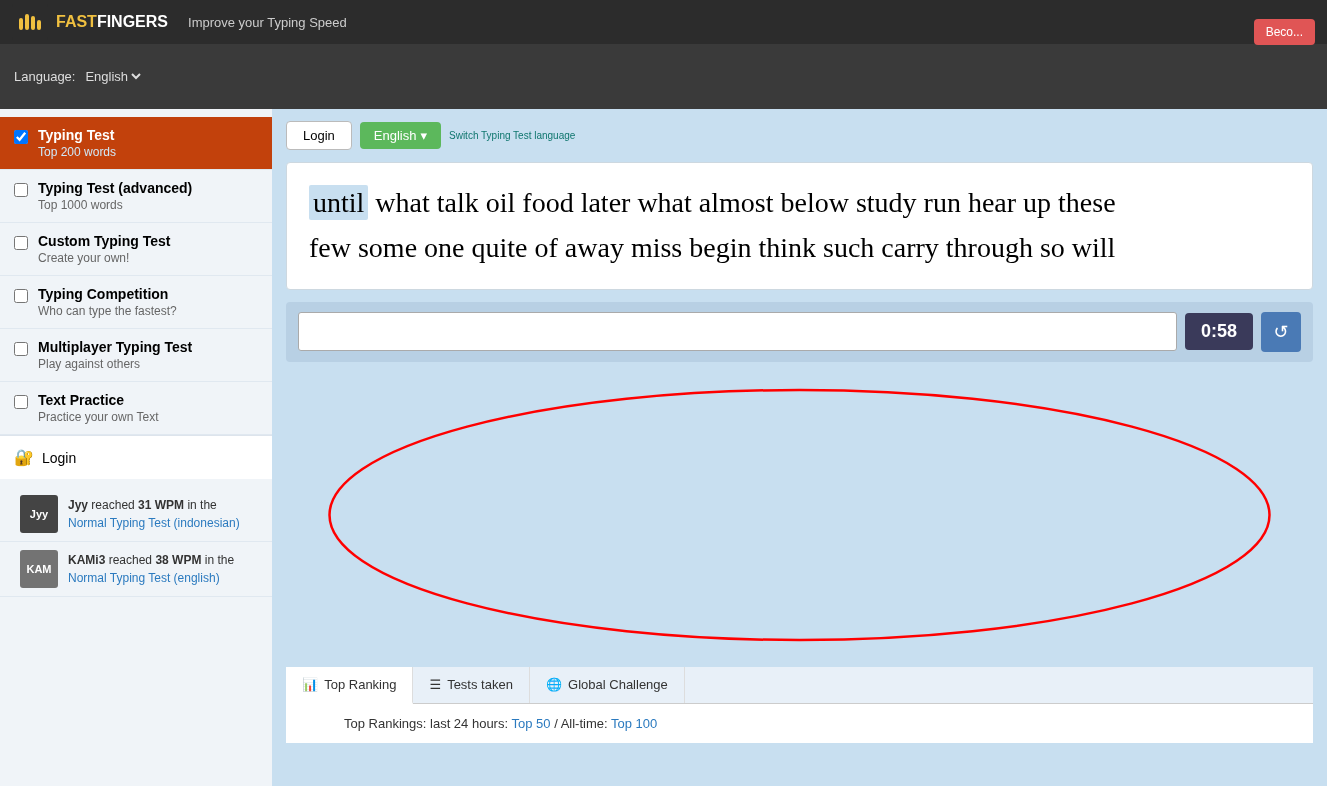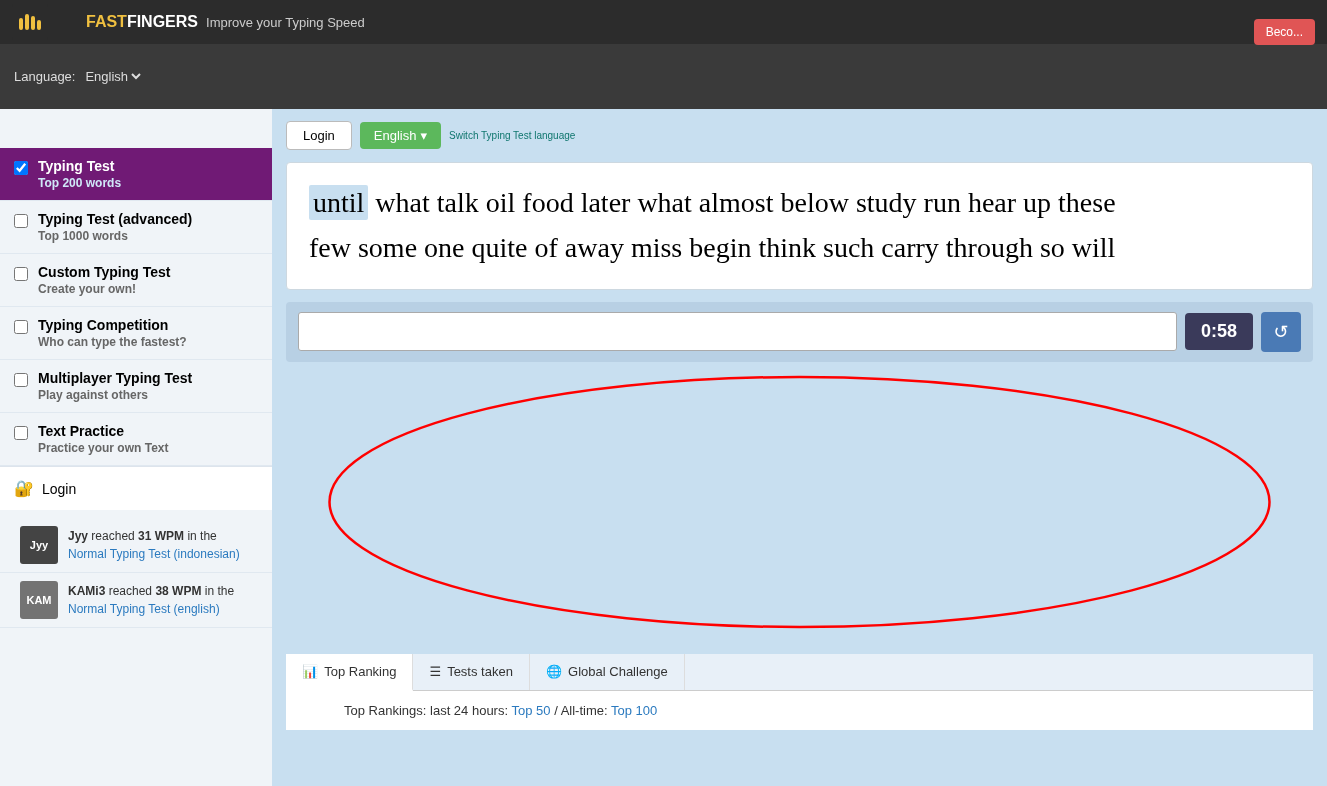--- a/index.html
+++ b/index.html
@@ -20,25 +20,25 @@
     }
     #logo-icon {
       width: 36px;
       height: 36px;
     }
     #logo-text {
       color: white;
       font-size: 16px;
       font-weight: bold;
     }
-    #logo-text span.fast { color: #f0c040; margin-left: 30px; }
+    #logo-text span.fast { color: #f0c040; }
     #tagline {
       color: #ccc;
       font-size: 13px;
-      margin-left: 0;
+      margin-left: 12px;
     }
     #become-btn {
       margin-left: auto;
       background: #e05555;
       color: #ffffff;
       border: none;
       padding: 6px 12px;
       border-radius: 4px;
       cursor: pointer;
       font-size: 12px;
@@ -77,43 +77,41 @@
       padding: 8px 0;
     }
     .sidebar-item {
       display: flex;
       align-items: flex-start;
       padding: 10px 14px;
       cursor: pointer;
       border-bottom: 1px solid #e0e8f0;
     }
     .sidebar-item.active {
-      background: #701a75;
-      color: white;
-      margin-top: 31px;
+      background: #c2410c;
+      color: white;
     }
     .sidebar-item.active .item-subtitle { color: #d0e8f8; }
     .sidebar-checkbox {
       margin-right: 10px;
       margin-top: 3px;
       width: 14px;
       height: 14px;
       flex-shrink: 0;
     }
     .item-title {
       font-weight: bold;
       font-size: 14px;
       color: inherit;
     }
     .sidebar-item.active .item-title { color: white; }
     .item-subtitle {
       font-size: 12px;
       color: #666;
       margin-top: 2px;
-      font-weight: bold;
     }
     .sidebar-login {
       display: flex;
       align-items: center;
       padding: 12px 14px;
       cursor: pointer;
       gap: 8px;
       background: white;
       border-top: 1px solid #dde4ec;
     }
@@ -207,21 +205,21 @@
     }
 
     
     #input-row {
       display: flex;
       align-items: center;
       gap: 8px;
       background: #b8d0e4;
       padding: 10px 12px;
       border-radius: 4px;
-      margin-bottom: 0;
+      margin-bottom: 13px;
     }
     #typing-input {
       flex: 1;
       padding: 10px 12px;
       font-size: 15px;
       border: 1px solid #aaa;
       border-radius: 3px;
       outline: none;
     }
     #timer-display {

